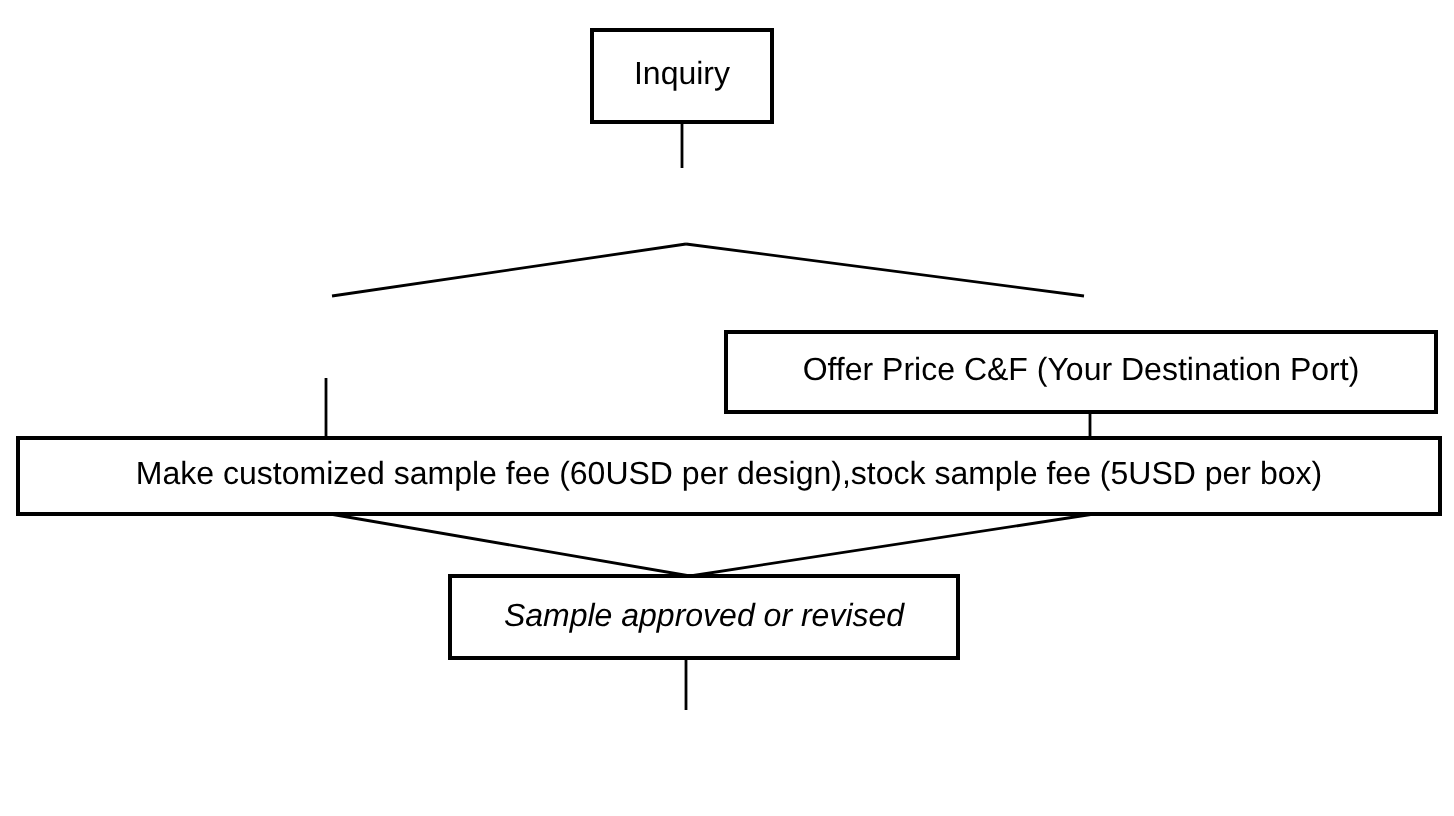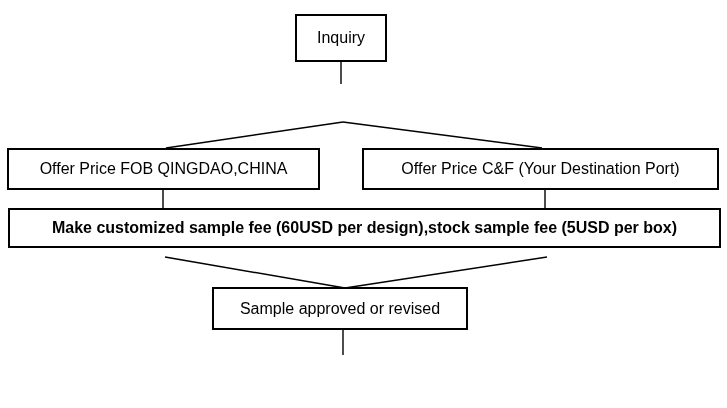--- a/index.html
+++ b/index.html
@@ -50,22 +50,21 @@
     <line x1="163" y1="189" x2="163" y2="219" stroke="#000000" stroke-width="1.4"></line>
     <line x1="545" y1="189" x2="545" y2="219" stroke="#000000" stroke-width="1.4"></line>
     <line x1="165" y1="257" x2="345" y2="288" stroke="#000000" stroke-width="1.4"></line>
     <line x1="547" y1="257" x2="345" y2="288" stroke="#000000" stroke-width="1.4"></line>
     <line x1="343" y1="329" x2="343" y2="355" stroke="#000000" stroke-width="1.4"></line>
   </svg>
 
   <div class="node" style="left:295px; top:14px; width:92px; height:48px;">Inquiry</div>
 
 
-  <div class="node" style="left:7px; top:148px; width:313px; height:42px;">Offer Price FOB QINGDAO,CHINA</div>
 
-  <div class="node" style="left:362px; top:148px; width:357px; height:42px;">Offer Price C&amp;F (Your Destination Port)</div>
+  <div class="node" style="left:362px; top:165px; width:357px; height:42px;">Offer Price C&amp;F (Your Destination Port)</div>
 
-  <div class="node" style="left:8px; top:208px; width:713px; height:40px;font-weight:bold;">Make customized sample fee (60USD per design),stock sample fee (5USD per box)</div>
+  <div class="node" style="left:8px; top:218px; width:713px; height:40px;">Make customized sample fee (60USD per design),stock sample fee (5USD per box)</div>
 
-  <div class="node" style="left:212px; top:287px; width:256px; height:43px;">Sample approved or revised</div>
+  <div class="node" style="left:224px; top:287px; width:256px; height:43px;font-style:italic;">Sample approved or revised</div>
 
 
 </div>
 
 </body></html>

